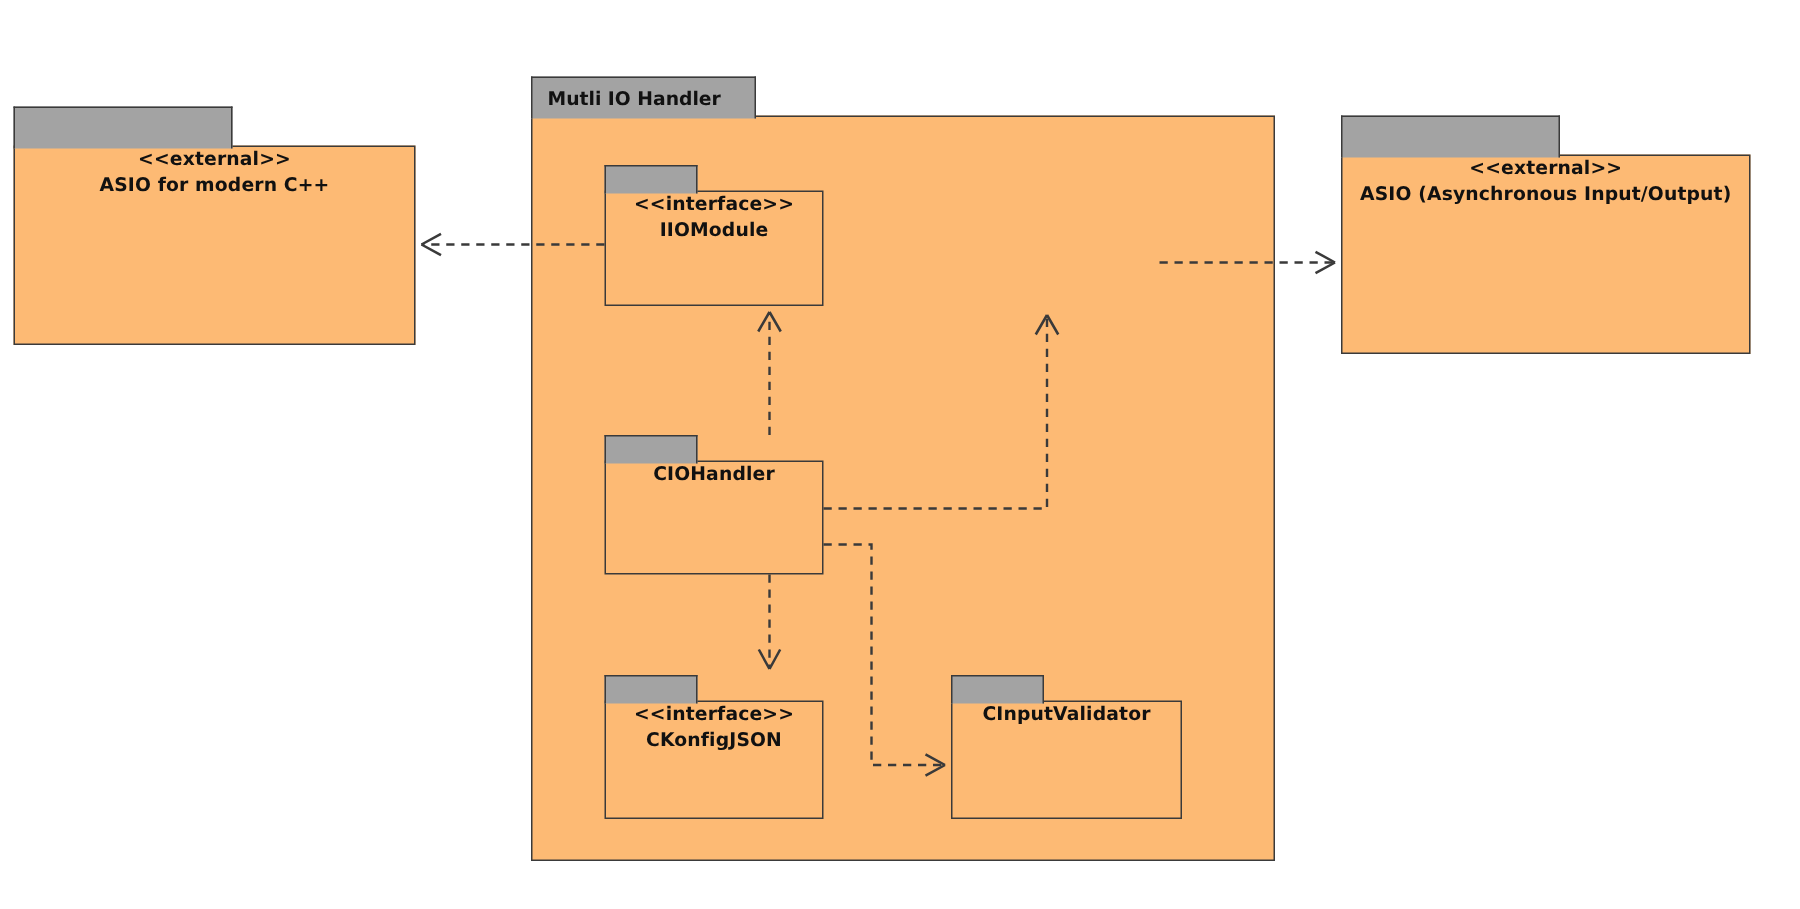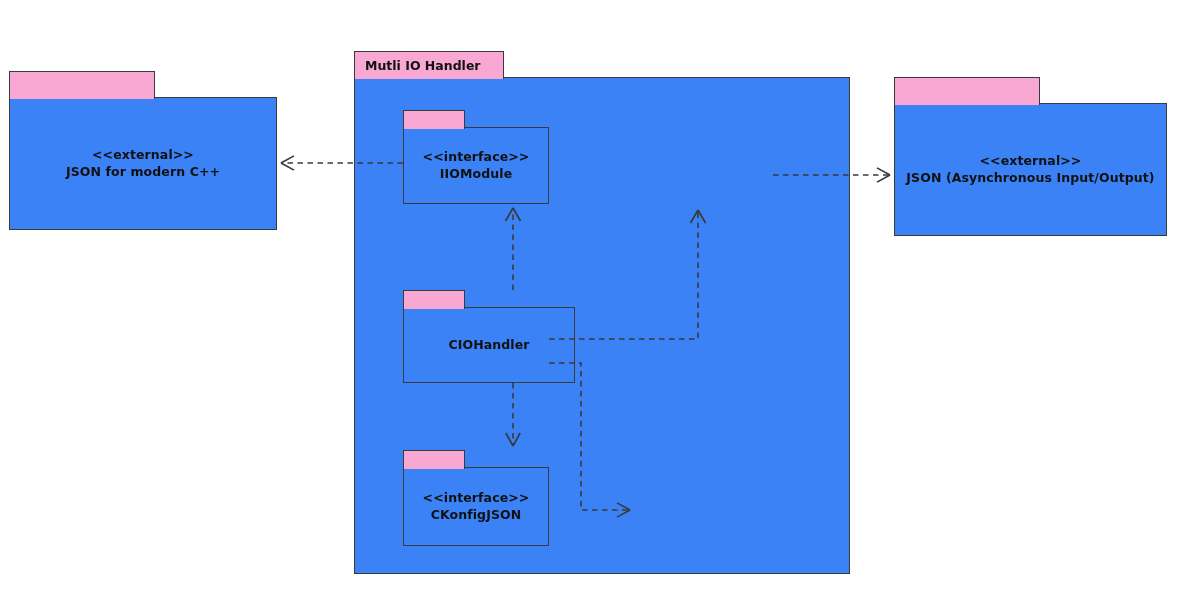--- a/index.html
+++ b/index.html
@@ -22,35 +22,35 @@
     position: absolute;
     box-sizing: border-box;
   }
   .pkg-tab {
     position: absolute;
     top: 0;
     left: 0;
     box-sizing: border-box;
     border: 1.6px solid #3a3a3a;
     border-bottom: none;
-    background: #f9a8d4;
+    background: #a3a3a3;
     z-index: 3;
     display: flex;
     align-items: center;
     padding-left: 10px;
   }
   .pkg-body {
     position: absolute;
     left: 0;
     box-sizing: border-box;
     border: 1.6px solid #3a3a3a;
-    background: #3b82f6;
+    background: #fdba74;
     z-index: 2;
     display: flex;
-    align-items: center;
+    align-items: flex-start;
     justify-content: center;
     text-align: center;
   }
   .pkg-label {
     font-size: 12.5px;
     font-weight: bold;
     color: #111111;
     line-height: 1.35;
     letter-spacing: 0.1px;
     white-space: nowrap;
@@ -94,65 +94,73 @@
       <span class="pkg-tab-label">Mutli IO Handler</span>
     </div>
     <div class="pkg-body" id="body-container" style="top: 26px; width: 496px; height: 497px;"></div>
   </div>
 
   <div class="pkg" id="pkg-json" style="left: 9px; top: 71px; width: 268px; height: 159px;">
     <div class="pkg-tab" id="tab-json" style="width: 146px; height: 28px;"></div>
     <div class="pkg-body" id="body-json" style="top: 26px; width: 268px; height: 133px;">
       <div class="pkg-label">
         <span class="stereo">&lt;&lt;external&gt;&gt;</span>
-        <span class="pkg-name">JSON for modern C++</span>
+        <span class="pkg-name">ASIO for modern C++</span>
       </div>
     </div>
   </div>
 
   <div class="pkg" id="pkg-asio" style="left: 894px; top: 77px; width: 273px; height: 159px;">
     <div class="pkg-tab" id="tab-asio" style="width: 146px; height: 28px;"></div>
     <div class="pkg-body" id="body-asio" style="top: 26px; width: 273px; height: 133px;">
       <div class="pkg-label">
         <span class="stereo">&lt;&lt;external&gt;&gt;</span>
-        <span class="pkg-name">JSON (Asynchronous Input/Output)</span>
+        <span class="pkg-name">ASIO (Asynchronous Input/Output)</span>
       </div>
     </div>
   </div>
 
   <div class="pkg" id="pkg-iiomodule" style="left: 403px; top: 110px; width: 146px; height: 94px;">
     <div class="pkg-tab" id="tab-iiomodule" style="width: 62px; height: 19px;"></div>
     <div class="pkg-body" id="body-iiomodule" style="top: 17px; width: 146px; height: 77px;">
       <div class="pkg-label">
         <span class="stereo">&lt;&lt;interface&gt;&gt;</span>
         <span class="pkg-name">IIOModule</span>
       </div>
     </div>
   </div>
 
 
   <div class="pkg" id="pkg-ciohandler" style="left: 403px; top: 290px; width: 146px; height: 93px;">
     <div class="pkg-tab" id="tab-ciohandler" style="width: 62px; height: 19px;"></div>
-    <div class="pkg-body" id="body-ciohandler" style="top: 17px; width: 172px; height: 76px;">
+    <div class="pkg-body" id="body-ciohandler" style="top: 17px; width: 146px; height: 76px;">
       <div class="pkg-label">
         <span class="pkg-name">CIOHandler</span>
       </div>
     </div>
   </div>
 
   <div class="pkg" id="pkg-idatafilter" style="left: 403px; top: 450px; width: 146px; height: 96px;">
     <div class="pkg-tab" id="tab-idatafilter" style="width: 62px; height: 19px;"></div>
     <div class="pkg-body" id="body-idatafilter" style="top: 17px; width: 146px; height: 79px;">
       <div class="pkg-label">
         <span class="stereo">&lt;&lt;interface&gt;&gt;</span>
         <span class="pkg-name">CKonfigJSON</span>
       </div>
     </div>
   </div>
 
+  <div class="pkg" id="pkg-cinputvalidator" style="left: 634px; top: 450px; width: 154px; height: 96px;">
+    <div class="pkg-tab" id="tab-cinputvalidator" style="width: 62px; height: 19px;"></div>
+    <div class="pkg-body" id="body-cinputvalidator" style="top: 17px; width: 154px; height: 79px;">
+      <div class="pkg-label">
+        <span class="pkg-name">CInputValidator</span>
+      </div>
+    </div>
+  </div>
 
   <svg id="wires" viewBox="0 0 1200 606" xmlns="http://www.w3.org/2000/svg">
       <g>
         <path d="M403 163 L281 163" fill="none" stroke="#3a3a3a" stroke-width="1.6" stroke-dasharray="5.5 4.5"></path>
         <path d="M0 0 L-13 -7.125 M0 0 L-13 7.125" fill="none" stroke="#3a3a3a" stroke-width="1.7" stroke-linecap="butt" transform="translate(281,163) rotate(180)"></path>
       </g>
       <g>
         <path d="M773 175 L890 175" fill="none" stroke="#3a3a3a" stroke-width="1.6" stroke-dasharray="5.5 4.5"></path>
         <path d="M0 0 L-13 -7.125 M0 0 L-13 7.125" fill="none" stroke="#3a3a3a" stroke-width="1.7" stroke-linecap="butt" transform="translate(890,175) rotate(0)"></path>
       </g>

